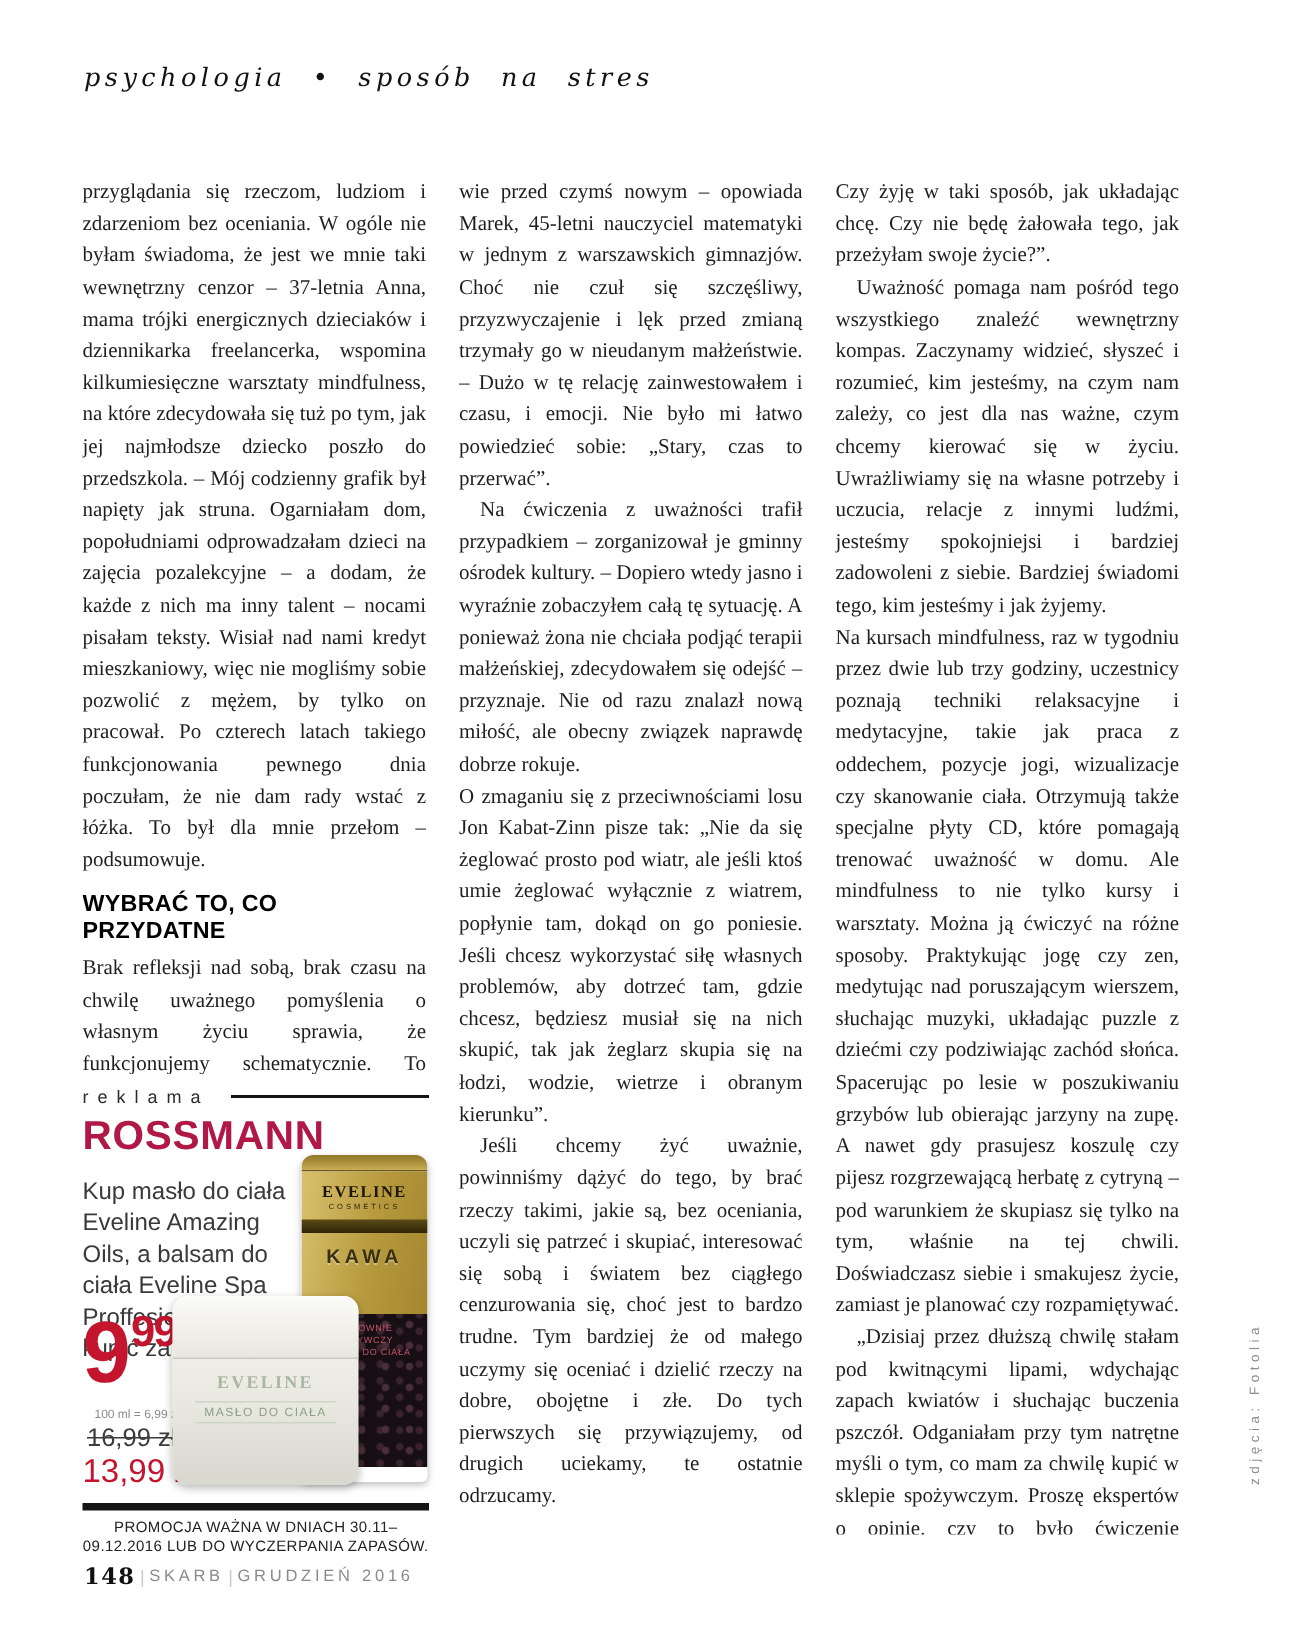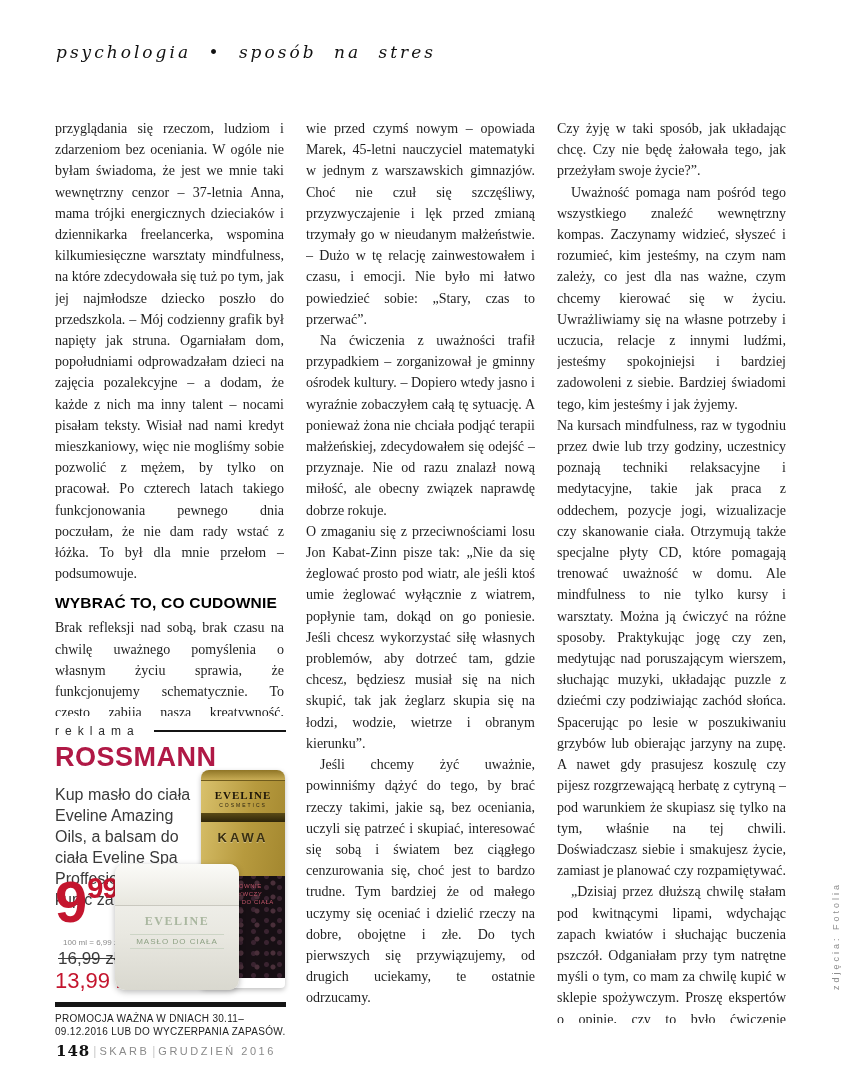--- a/index.html
+++ b/index.html
@@ -37,21 +37,21 @@
   .ad-brand { position:absolute; left:0; top:26px; font-size:27px; font-weight:700; letter-spacing:0.5px; color:#b01946; }
   .ad-copy { position:absolute; left:0; top:68px; width:152px; font-size:16px; line-height:21px; color:#3a3a3a; }
   .ad-price { position:absolute; left:0; top:156px; color:#c4152e; font-weight:700; white-space:nowrap; }
   .price-main { font-size:58px; line-height:58px; }
   .price-sup { font-size:29px; vertical-align:24px; letter-spacing:-1px; }
   .price-cur { font-size:26px; vertical-align:2px; }
   .unit-price { position:absolute; left:8px; top:222px; font-size:8px; color:#8a8a8a; }
   .old-price { position:absolute; left:3px; top:233px; font-size:17px; color:#3c3c3c; text-decoration:line-through; }
   .new-price { position:absolute; left:0; top:252px; font-size:22px; color:#c4152e; }
   .ad-bar { position:absolute; left:0; top:286px; width:100%; height:5px; background:#151515; }
-  .ad-promo { position:absolute; left:0; top:296px; width:100%; text-align:left; font-size:10px; line-height:13px; letter-spacing:0.3px; color:#222; }
+  .ad-promo { position:absolute; left:0; top:296px; width:100%; text-align:center; font-size:10px; line-height:13px; letter-spacing:0.3px; color:#222; }
 
   
   .tube { position:absolute; left:146px; top:54px; width:84px; height:218px; z-index:1;
           border-radius:8px 8px 4px 4px; overflow:hidden; box-shadow:0 2px 5px rgba(0,0,0,0.25); }
   .tube-cap { height:11px; background:linear-gradient(#8f7526,#c9ad55); border-bottom:1px solid #6e5a1c; }
   .tube-gold { height:95px; background:linear-gradient(100deg,#d9c16c 0%,#b79a3e 55%,#a3872f 100%);
                display:flex; flex-direction:column; align-items:center; padding-top:8px; }
   .tube-brand { font-family:"Liberation Serif", serif; font-weight:700; font-size:11px; letter-spacing:1px; color:#1c1508; }
   .tube-sub { font-size:5px; letter-spacing:2px; color:#2a2210; margin-top:1px; }
   .tube-band { width:100%; height:9px; background:linear-gradient(#5a4a16,#2e2509); margin-top:5px; }
@@ -90,21 +90,21 @@
   .fsep { color:#c9c9c9; font-size:12px; font-weight:400; }
   .fmag, .fissue { font-size:11px; letter-spacing:2.5px; color:#8a8a8a; }
 </style>
 </head>
 <body>
 
 <div class="kicker">psychologia  •  sposób na stres</div>
 
 <div class="col col1">
   <p class="body">przyglądania się rzeczom, ludziom i zdarzeniom bez oceniania. W ogóle nie byłam świadoma, że jest we mnie taki wewnętrzny cenzor – 37-letnia Anna, mama trójki energicznych dzieciaków i dziennikarka freelancerka, wspomina kilkumiesięczne warsztaty mindfulness, na które zdecydowała się tuż po tym, jak jej najmłodsze dziecko poszło do przedszkola. – Mój codzienny grafik był napięty jak struna. Ogarniałam dom, popołudniami odprowadzałam dzieci na zajęcia pozalekcyjne – a dodam, że każde z nich ma inny talent – nocami pisałam teksty. Wisiał nad nami kredyt mieszkaniowy, więc nie mogliśmy sobie pozwolić z mężem, by tylko on pracował. Po czterech latach takiego funkcjonowania pewnego dnia poczułam, że nie dam rady wstać z łóżka. To był dla mnie przełom – podsumowuje.</p>
-  <h2 class="section">WYBRAĆ TO, CO CUDOWNIE</h2>
+  <h2 class="section">WYBRAĆ TO, CO PRZYDATNE</h2>
   <p class="body">Brak refleksji nad sobą, brak czasu na chwilę uważnego pomyślenia o własnym życiu sprawia, że funkcjonujemy schematycznie. To często zabija naszą kreatywność, świeżość w postrzeganiu ludzi i świata wokół nas.</p>
 
 </div>
 
 <div class="col col2">
   <p class="body">wie przed czymś nowym – opowiada Marek, 45-letni nauczyciel matematyki w jednym z warszawskich gimnazjów. Choć nie czuł się szczęśliwy, przyzwyczajenie i lęk przed zmianą trzymały go w nieudanym małżeństwie. – Dużo w tę relację zainwestowałem i czasu, i emocji. Nie było mi łatwo powiedzieć sobie: „Stary, czas to przerwać”.</p>
   <p class="body indent">Na ćwiczenia z uważności trafił przypadkiem – zorganizował je gminny ośrodek kultury. – Dopiero wtedy jasno i wyraźnie zobaczyłem całą tę sytuację. A ponieważ żona nie chciała podjąć terapii małżeńskiej, zdecydowałem się odejść – przyznaje. Nie od razu znalazł nową miłość, ale obecny związek naprawdę dobrze rokuje.</p>
   <p class="body">O zmaganiu się z przeciwnościami losu Jon Kabat-Zinn pisze tak: „Nie da się żeglować prosto pod wiatr, ale jeśli ktoś umie żeglować wyłącznie z wiatrem, popłynie tam, dokąd on go poniesie. Jeśli chcesz wykorzystać siłę własnych problemów, aby dotrzeć tam, gdzie chcesz, będziesz musiał się na nich skupić, tak jak żeglarz skupia się na łodzi, wodzie, wietrze i obranym kierunku”.</p>
   <p class="body indent">Jeśli chcemy żyć uważnie, powinniśmy dążyć do tego, by brać rzeczy takimi, jakie są, bez oceniania, uczyli się patrzeć i skupiać, interesować się sobą i światem bez ciągłego cenzurowania się, choć jest to bardzo trudne. Tym bardziej że od małego uczymy się oceniać i dzielić rzeczy na dobre, obojętne i złe. Do tych pierwszych się przywiązujemy, od drugich uciekamy, te ostatnie odrzucamy.</p>
 

